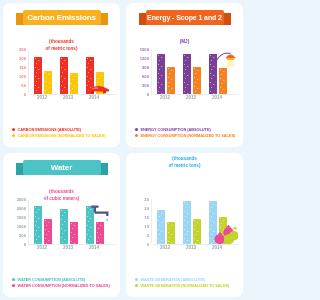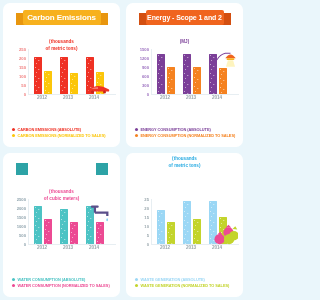--- a/index.html
+++ b/index.html
@@ -292,20 +292,23 @@
           </div>
         </div>
     </div>
   </div>
 
   <div class="panel">
     <div class="card">
       <div class="ribbon-wrap">
         <div class="ribbon-tail l" style="background: rgb(45, 163, 166);"></div>
         <div class="ribbon-tail r" style="background: rgb(45, 163, 166);"></div>
+        <div class="ribbon-body" style="background: rgb(76, 195, 196);">
+          <span>Water</span>
+        </div>
       </div>
       <div class="subtitle" style="color: rgb(236, 74, 147);">
         <div>(thousands</div>
         <div>of cubic meters)</div>
       </div>
       <div class="plot">
         <div class="yaxis">
             <div class="ytick" style="color: rgb(143, 163, 173); top: 100%;">0</div>
             <div class="ytick" style="color: rgb(143, 163, 173); top: 80%;">500</div>
             <div class="ytick" style="color: rgb(143, 163, 173); top: 60%;">1000</div>

